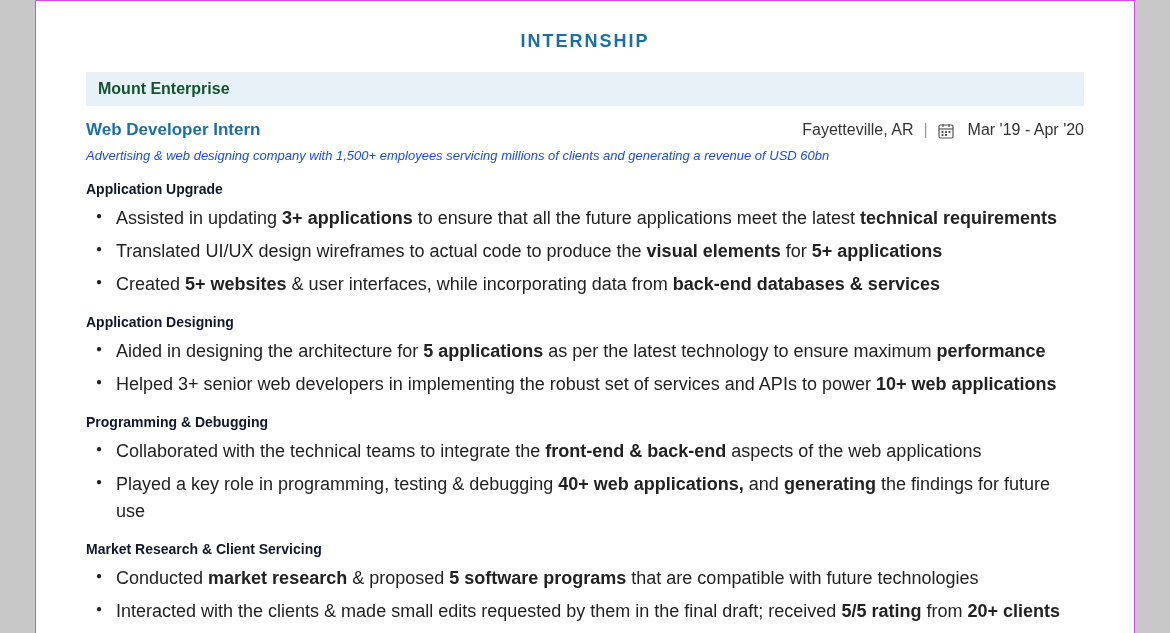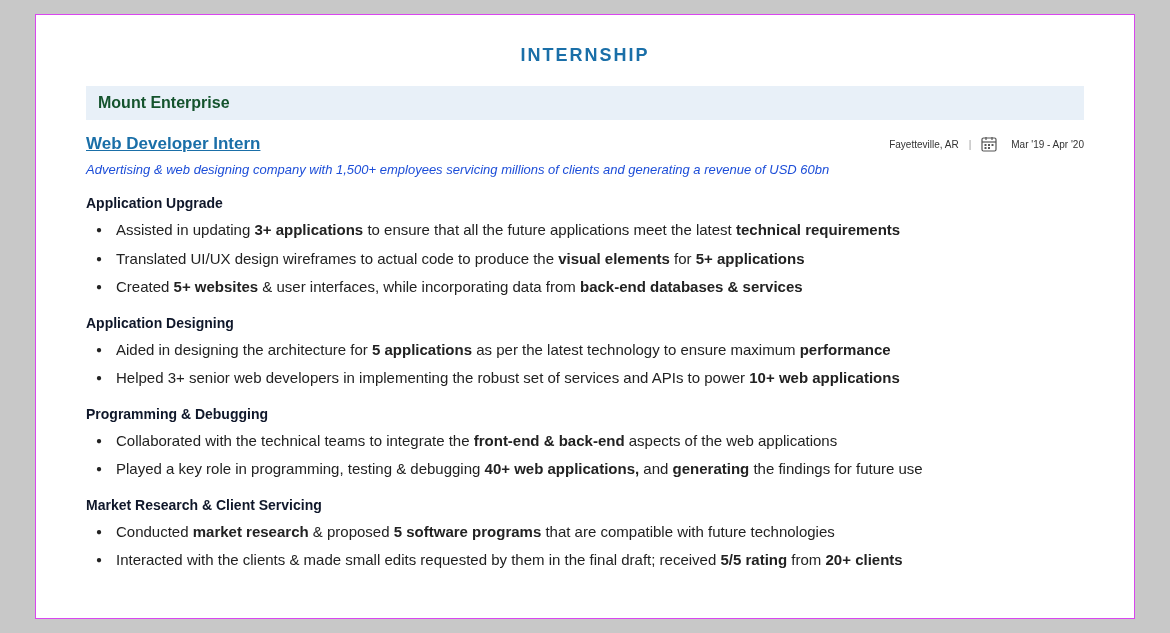--- a/index.html
+++ b/index.html
@@ -52,29 +52,28 @@
       display: flex;
       justify-content: space-between;
       align-items: center;
       margin-bottom: 8px;
     }
 
     .job-title {
       color: #1a6fa8;
       font-size: 17px;
       font-weight: bold;
-      text-decoration: underline;
     }
 
     .job-location-date {
       display: flex;
       align-items: center;
       gap: 10px;
       color: #333;
-      font-size: 10px;
+      font-size: 16px;
     }
 
     .divider {
       color: #999;
     }
 
     .calendar-icon {
       display: inline-block;
       width: 16px;
       height: 16px;
@@ -99,21 +98,21 @@
 
     .bullet-list {
       list-style: none;
       padding-left: 10px;
       margin-bottom: 6px;
     }
 
     .bullet-list li {
       position: relative;
       padding-left: 20px;
-      font-size: 15px;
+      font-size: 18px;
       color: #222;
       margin-bottom: 6px;
       line-height: 1.5;
     }
 
     .bullet-list li::before {
       content: "●";
       position: absolute;
       left: 0;
       color: #222;

